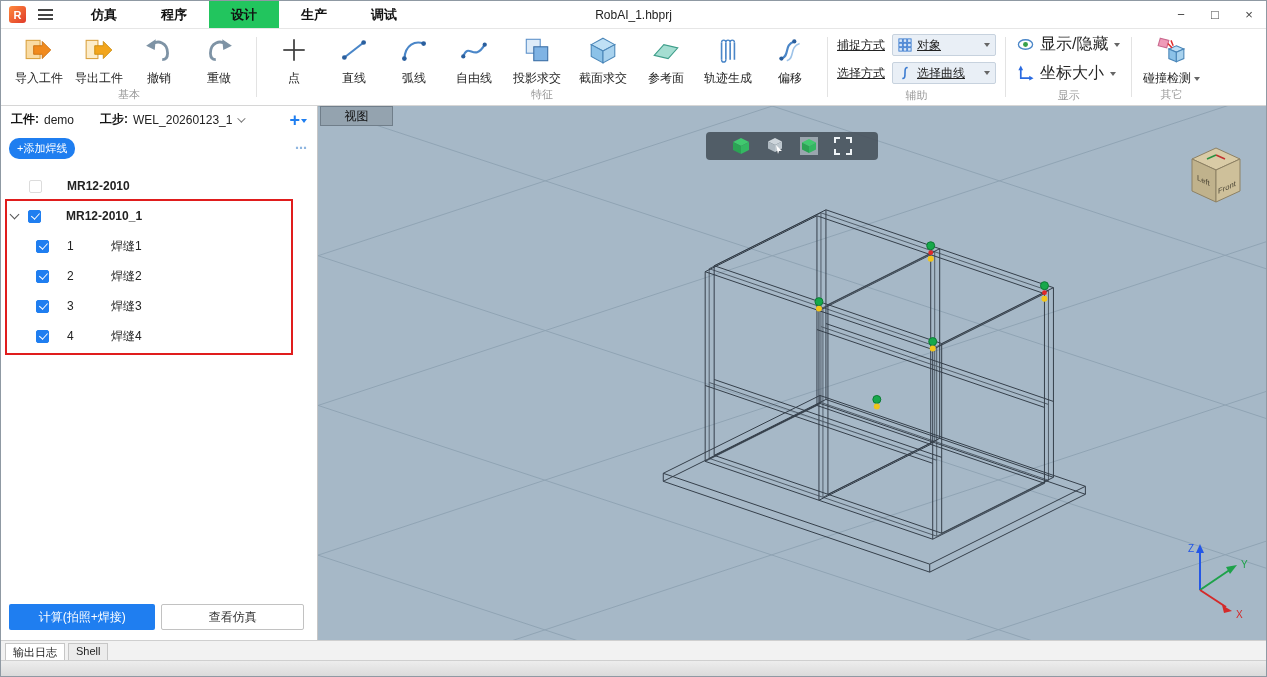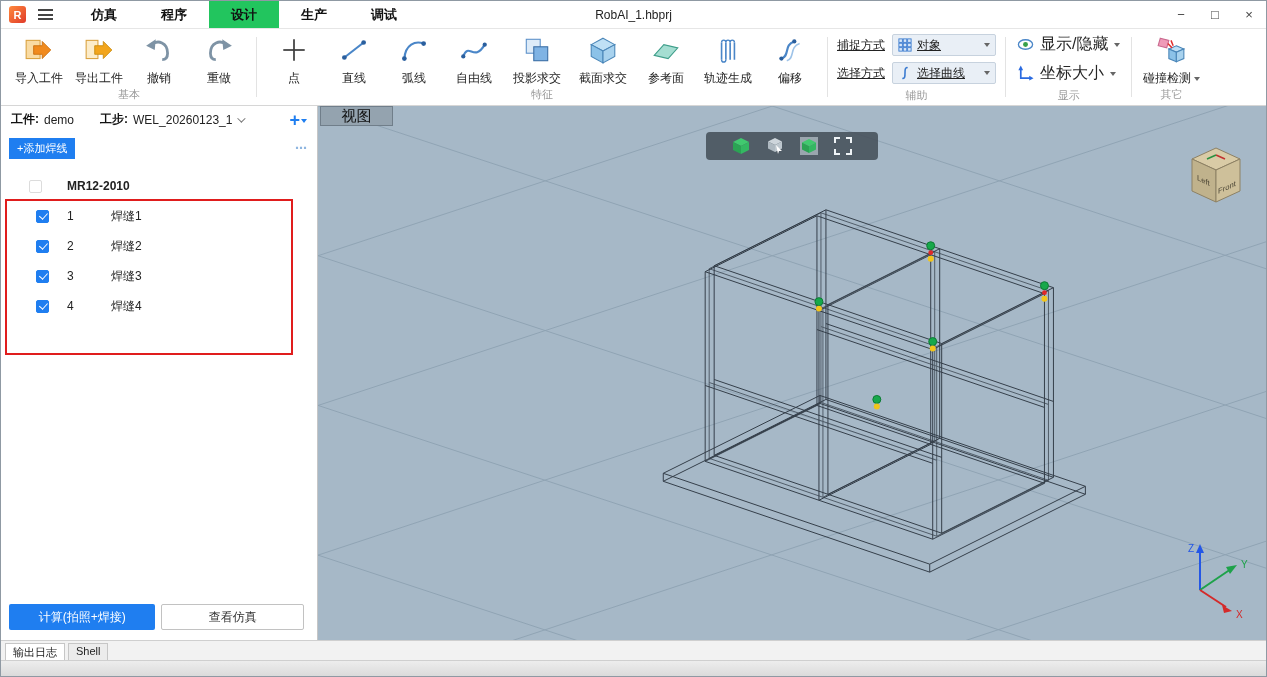--- a/index.html
+++ b/index.html
@@ -43,21 +43,21 @@
   .main { flex:1; display:flex; min-height:0; }
   .lpanel { width:317px; flex:0 0 317px; background:#fff; border-right:1px solid #c6c6c6; position:relative; }
   .lheader { height:27px; display:flex; align-items:center; padding:0 10px; }
   .lheader .lab { font-weight:700; color:#111; }
   .lheader .val { margin-left:5px; color:#222; }
   .step { margin-left:26px; }
   .chev { width:6px; height:6px; border-right:1.4px solid #777; border-bottom:1.4px solid #777; transform:rotate(45deg) translateY(-2px); display:inline-block; margin-left:5px; }
   .plusbtn { margin-left:auto; color:#1f7ef0; font-size:18px; font-weight:700; line-height:18px; display:flex; align-items:center; }
   .plusbtn .cdown { border-top-color:#1f7ef0; margin:6px 0 0 1px; }
   .addrow { height:30px; display:flex; align-items:center; padding:0 8px; }
-  .addbtn { background:#1f7ef0; color:#fff; font-size:11px; padding:3px 8px; border-radius:0; border:none; }
+  .addbtn { background:#1f7ef0; color:#fff; font-size:11px; padding:3px 8px; border-radius:10px; border:none; }
   .morebtn { margin-left:auto; color:#8fb6e0; font-weight:700; letter-spacing:2px; }
   .tree { padding-top:8px; position:relative; }
   .trow { height:30px; display:flex; align-items:center; font-size:12px; color:#222; }
   .trow.root { padding-left:28px; }
   .trow.parent { padding-left:8px; }
   .trow.child { padding-left:35px; }
   .tlbl { margin-left:25px; }
   .bold { font-weight:700; }
   .cb { width:13px; height:13px; border:1px solid #b9b9b9; border-radius:2px; background:#fff; flex:0 0 13px; position:relative; }
   .cb.unchecked { border-color:#dcdcdc; }
@@ -68,21 +68,21 @@
   .idx { width:34px; margin-left:18px; }
   .childlbl { margin-left:10px; }
   .redbox { position:absolute; left:4px; top:93px; width:288px; height:156px; border:2px solid #e01d1d; pointer-events:none; }
   .lbuttons { position:absolute; bottom:10px; left:8px; right:13px; display:flex; gap:6px; }
   .btn-calc { flex:1.04; background:#1f7ef0; color:#fff; height:26px; font-size:12px; border:none; border-radius:2px; display:flex; align-items:center; justify-content:center; }
   .btn-sim { flex:1; background:#fff; color:#333; height:26px; font-size:12px; border:1px solid #c2c2c2; border-radius:2px; display:flex; align-items:center; justify-content:center; }
 
   
   .viewport { flex:1; position:relative; background:#a6b8c7; overflow:hidden; }
   .scene { position:absolute; inset:0; width:100%; height:100%; }
-  .vtab { position:absolute; top:0; left:2px; width:73px; height:20px; background:#94a3af; border:1px solid #707e8a; color:#111; font-size:15px; display:flex; align-items:center; justify-content:center; z-index:5; }
+  .vtab { position:absolute; top:0; left:2px; width:73px; height:20px; background:#94a3af; border:1px solid #707e8a; color:#111; font-size:12px; display:flex; align-items:center; justify-content:center; z-index:5; }
   .vtoolbar { position:absolute; left:388px; top:26px; width:172px; height:28px; background:rgba(70,80,90,.88); border-radius:4px; display:flex; align-items:center; justify-content:center; gap:14px; z-index:4; }
   .vtoolbar .vbtn { width:20px; height:20px; display:flex; }
   .vtoolbar svg { width:20px; height:20px; }
   .viewcube { position:absolute; top:40px; right:20px; width:60px; height:64px; z-index:4; }
   .axes { position:absolute; bottom:20px; right:12px; width:80px; height:86px; z-index:4; }
 
   
   .btabs { height:20px; flex:0 0 20px; background:#f2f2f2; border-top:1px solid #cfcfcf; display:flex; align-items:flex-end; padding-left:4px; gap:3px; }
   .btab { font-size:11px; padding:1px 7px 2px; border:1px solid #c6c6c6; border-bottom:none; height:17px; color:#222; }
   .btab.active { background:#fff; }
@@ -326,20 +326,25 @@
       </div>
       <div class="addrow">
         <button class="addbtn">+添加焊线</button>
         <span class="morebtn">⋯</span>
       </div>
 
       <div class="tree">
         <div class="trow root">
           <span class="cb unchecked"></span>
           <span class="tlbl bold">MR12-2010</span>
+        </div>
+        <div class="trow parent">
+          <span class="expander"></span>
+          <span class="cb checked"></span>
+          <span class="tlbl bold">MR12-2010_1</span>
         </div>
         <div class="trow child">
           <span class="cb checked"></span>
           <span class="idx">1</span>
           <span class="childlbl">焊缝1</span>
         </div>
         <div class="trow child">
           <span class="cb checked"></span>
           <span class="idx">2</span>
           <span class="childlbl">焊缝2</span>

